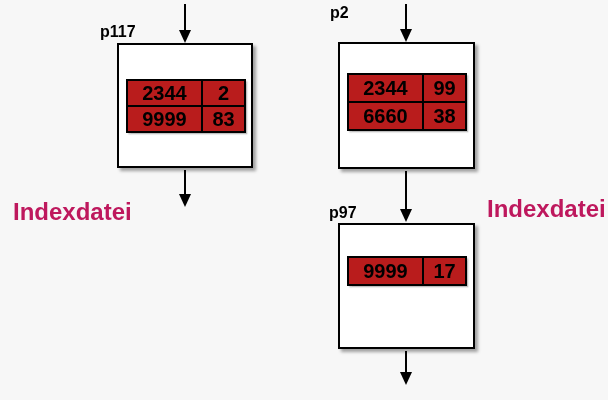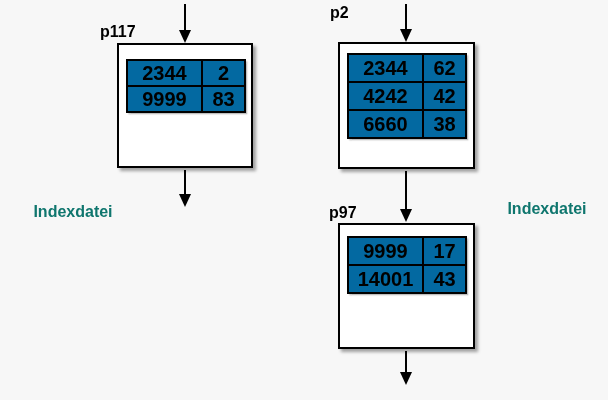--- a/index.html
+++ b/index.html
@@ -32,22 +32,23 @@
     font-weight: bold;
     color: #000000;
     letter-spacing: 0px;
     line-height: 16px;
     white-space: nowrap;
   }
   
   .itable {
     position: absolute;
     border-collapse: collapse;
-    background: #0369a1;
+    background: #b91c1c;
     box-shadow: 1.5px 1.5px 1.5px rgba(0,0,0,0.25);
+    margin-top: 20px;
   }
   .itable td {
     border: 2px solid #000000;
     text-align: center;
     vertical-align: middle;
     padding: 0;
     font-size: 20px;
     font-weight: bold;
     color: #000000;
   }
@@ -67,24 +68,24 @@
     width: 0;
     height: 0;
     border-left: 6px solid transparent;
     border-right: 6px solid transparent;
     border-top: 13px solid #000000;
   }
   
   .caption {
     position: absolute;
     width: 120px;
-    text-align: center;
-    font-size: 16px;
+    text-align: left;
+    font-size: 24px;
     font-weight: bold;
-    color: #0f766e;
+    color: #be185d;
     line-height: 29px;
   }
 </style>
 </head>
 <body>
 
 <div class="canvas">
 
   <div class="node-label" style="left:88px; top:24px;margin-left:12px;">p117</div>
 
@@ -113,25 +114,21 @@
 
   <div class="arrow-line" style="left:405px; top:4px; height:25px;"></div>
   <div class="arrow-head" style="left:400px; top:29px;"></div>
 
   <div class="node-box" style="left:338px; top:42px; width:137px; height:127px;"></div>
 
   <table class="itable t-p2" style="left:347px; top:53px;">
     <tbody>
         <tr>
       <td class="k">2344</td>
-      <td class="v">62</td>
-    </tr>
-    <tr>
-      <td class="k">4242</td>
-      <td class="v">42</td>
+      <td class="v">99</td>
     </tr>
     <tr>
       <td class="k">6660</td>
       <td class="v">38</td>
     </tr>
   </tbody>
     </table>
 
   <div class="arrow-line" style="left:405px; top:171px; height:38px;"></div>
   <div class="arrow-head" style="left:400px; top:209px;"></div>
@@ -139,24 +136,20 @@
   <div class="node-label" style="left:329px; top:205px;">p97</div>
 
   <div class="node-box" style="left:338px; top:223px; width:137px; height:126px;"></div>
 
   <table class="itable t-p97" style="left:347px; top:236px;">
     <tbody>
         <tr>
       <td class="k">9999</td>
       <td class="v">17</td>
     </tr>
-    <tr>
-      <td class="k">14001</td>
-      <td class="v">43</td>
-    </tr>
   </tbody>
     </table>
 
   <div class="arrow-line" style="left:405px; top:351px; height:21px;"></div>
   <div class="arrow-head" style="left:400px; top:372px;"></div>
 
   <div class="caption" style="left:13px; top:197px;">
     <div>Indexdatei</div>
   </div>
 

